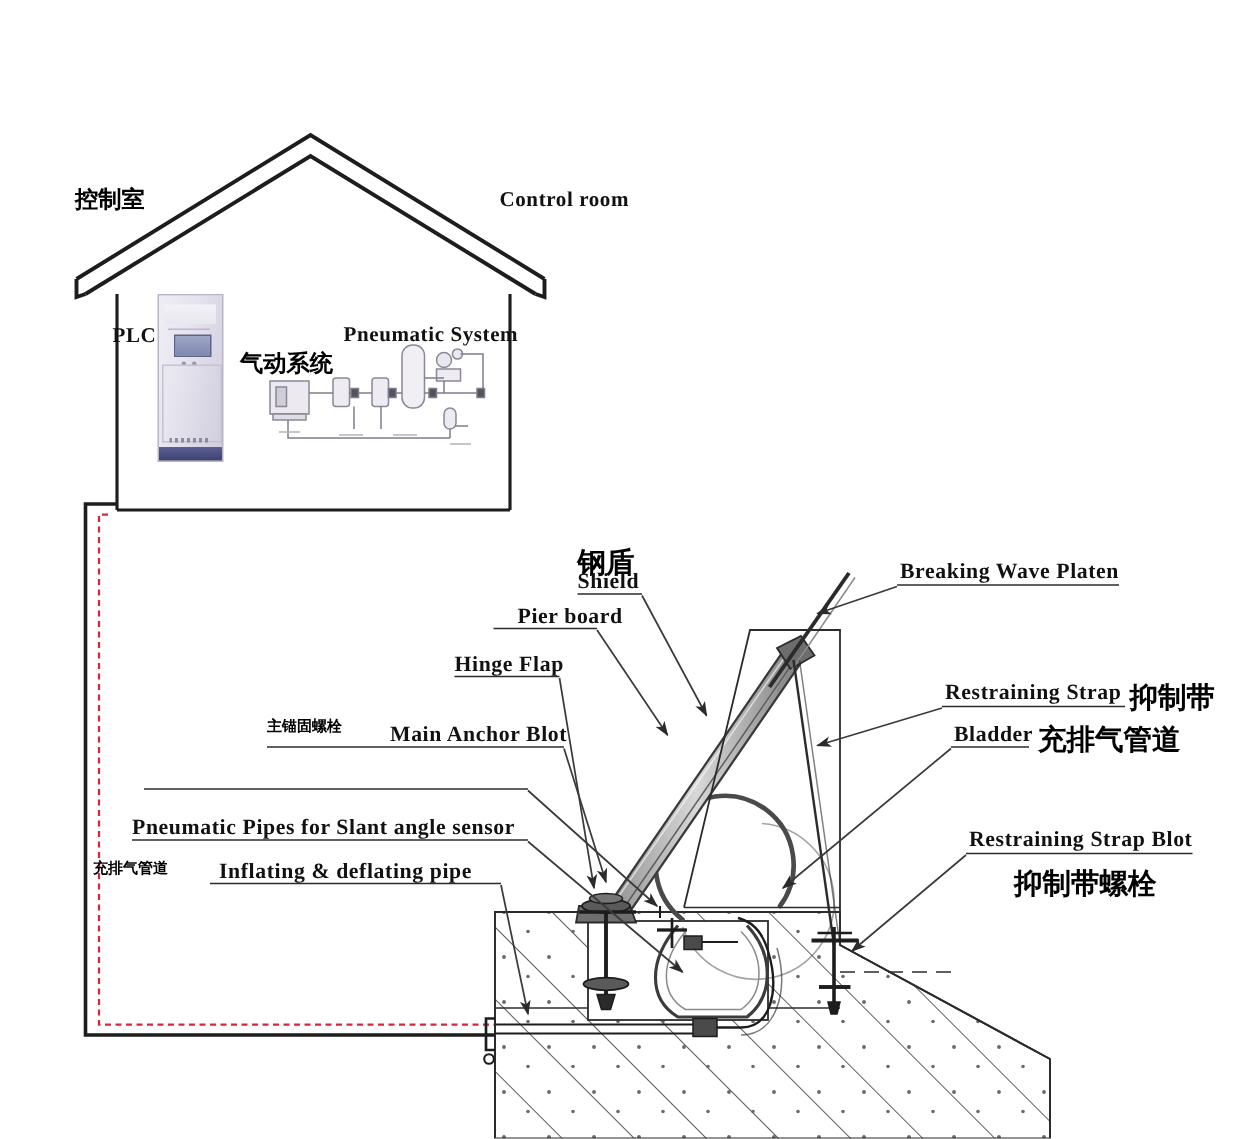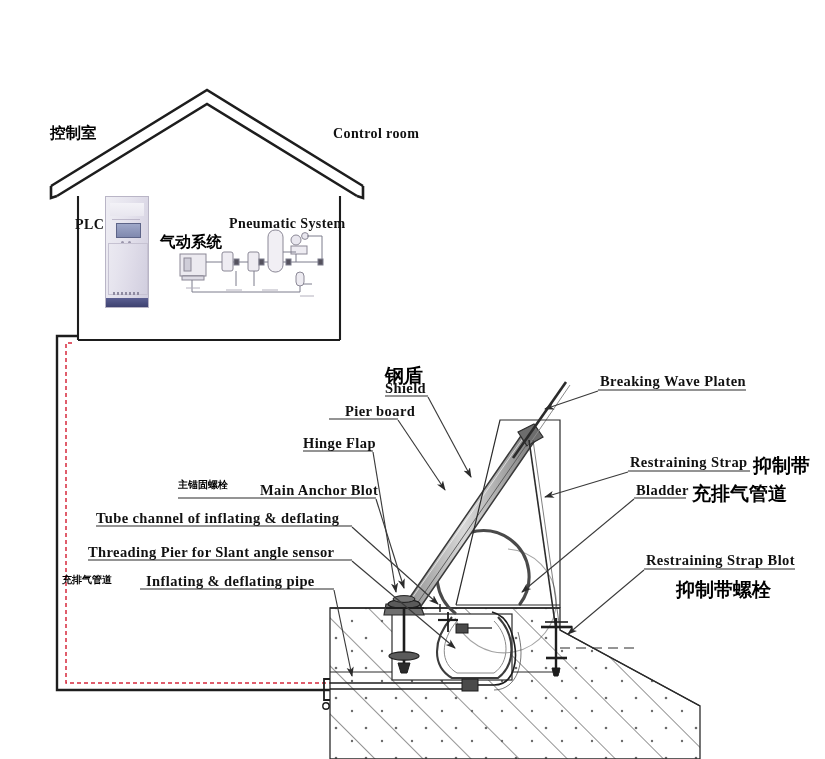--- a/index.html
+++ b/index.html
@@ -270,23 +270,22 @@
   <div class="lbl cn cn14" style="left:385px;top:366px;">钢盾</div>
   <div class="lbl en s15" style="left:385px;top:381px;">Shield</div>
 
   <div class="lbl en s15" style="left:329px;top:404px;margin-left:16px;">Pier board</div>
 
   <div class="lbl en s15" style="left:303px;top:436px;">Hinge Flap</div>
 
   <div class="lbl cn cn15" style="left:178px;top:480px;">主锚固螺栓</div>
   <div class="lbl en s15" style="left:260px;top:483px;text-align:right;">Main Anchor Blot</div>
 
-  <div class="lbl en s15" style="left:96px;top:511px;">Tube channel of inflating &amp; deflating</div>
-
-  <div class="lbl en s15" style="left:88px;top:545px;">Threading Pier for Slant angle sensor</div>
+
+  <div class="lbl en s15" style="left:88px;top:545px;">Pneumatic Pipes for Slant angle sensor</div>
 
   <div class="lbl cn cn15" style="left:62px;top:575px;">充排气管道</div>
   <div class="lbl en s15" style="left:146px;top:574px;">Inflating &amp; deflating pipe</div>
 
   <div class="lbl en s15" style="left:600px;top:374px;">Breaking Wave Platen</div>
 
   <div class="lbl en s15" style="left:630px;top:455px;text-align:center;">Restraining Strap</div>
   <div class="lbl cn cn14" style="left:753px;top:456px;">抑制带</div>
 
   <div class="lbl en s15" style="left:636px;top:483px;">Bladder</div>

